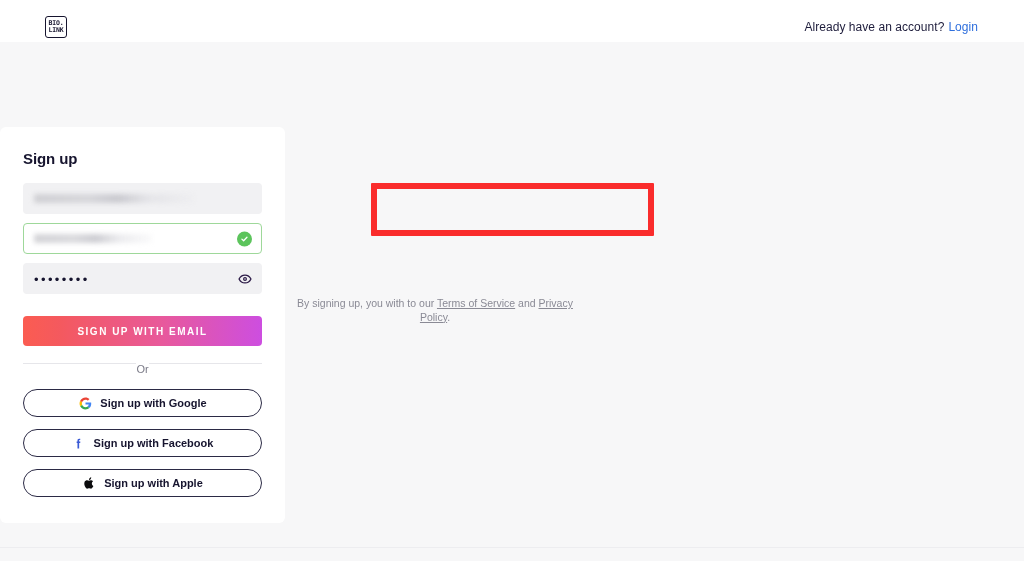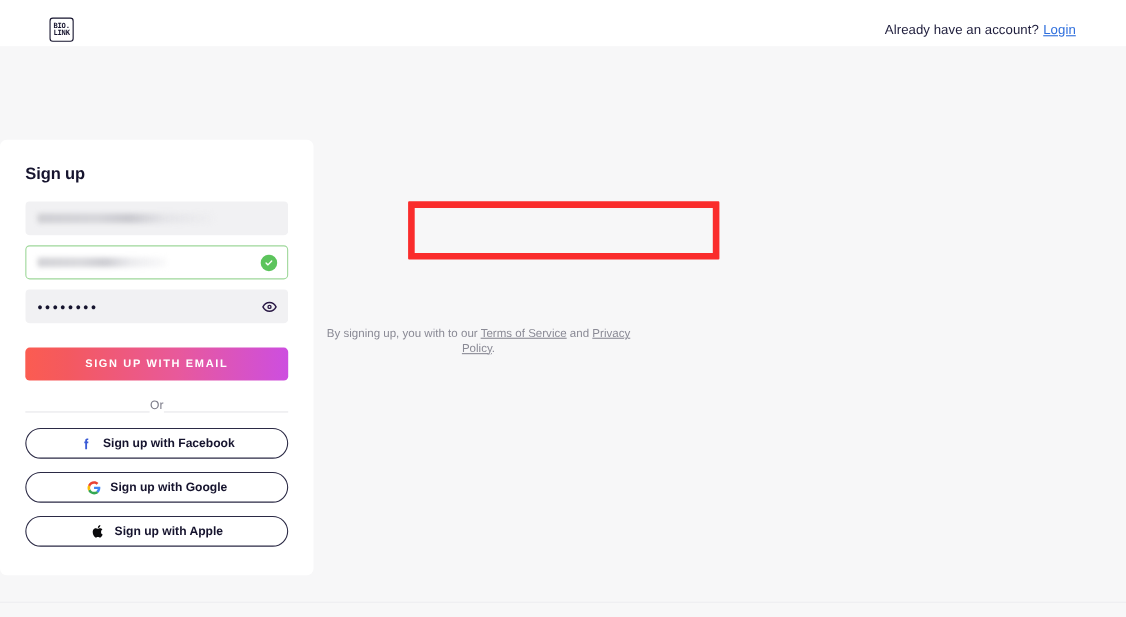--- a/index.html
+++ b/index.html
@@ -55,21 +55,20 @@
   .account-note {
     font-size: 12px;
     color: #1d1c3b;
     letter-spacing: 0.05px;
     display: flex;
     gap: 4px;
     align-items: baseline;
   }
   .account-note .login-link {
     color: #2f6fdd;
-    text-decoration: underline;
     cursor: pointer;
   }
 
   
   .page {
     position: absolute;
     top: 42px; left: 0; right: 0; bottom: 0;
     background: #f7f7f8;
     display: flex;
     flex-direction: row;
@@ -167,21 +166,21 @@
     font-size: 10px;
     font-weight: 700;
     letter-spacing: 1.5px;
     font-family: "Liberation Sans", sans-serif;
     cursor: pointer;
   }
 
   
   .divider {
     display: flex;
-    align-items: flex-end;
+    align-items: flex-start;
     margin: 17px 0 14px 0;
   }
   .divider .line {
     flex: 1;
     height: 1px;
     background: #e6e6ea;
   }
   .divider .or {
     font-size: 11px;
     color: #7a7a87;
@@ -305,41 +304,41 @@
     
     <div class="divider">
       <span class="line"></span>
       <span class="or">Or</span>
       <span class="line"></span>
     </div>
 
     
     <button class="btn-social">
       <span class="sicon">
-        <svg width="13" height="13" viewBox="0 0 24 24" aria-hidden="true">
-          <path fill="#3b5bd5" d="M15.3 8.1h-2.1V6.6c0-.7.5-.9.8-.9h1.2V3.1l-1.9-.0c-2.6 0-3.2 1.9-3.2 3.2v1.8H8.6v2.8h1.5V21h3.1v-10.1h2.0l.1-2.8z"></path>
-        </svg>
-      </span>
-      <span>Sign up with Facebook</span>
-    </button>
-
-    <button class="btn-social">
-      <span class="sicon">
         <svg width="13" height="13" viewBox="0 0 48 48" aria-hidden="true">
           <path fill="#4285F4" d="M45.1 24.5c0-1.6-.1-2.8-.4-4.1H24v7.4h12.1c-.2 2-1.6 5-4.5 7l-.1.3 6.5 5 .5.1c4.1-3.8 6.6-9.4 6.6-15.7z"></path>
           <path fill="#34A853" d="M24 46c5.9 0 10.9-1.9 14.5-5.3l-6.9-5.4c-1.8 1.3-4.3 2.2-7.6 2.2-5.8 0-10.7-3.8-12.5-9.1l-.3.1-6.8 5.2-.1.3C7.9 41 15.4 46 24 46z"></path>
           <path fill="#FBBC05" d="M11.5 28.4c-.5-1.4-.7-2.9-.7-4.4s.3-3 .7-4.4v-.3l-6.9-5.3-.2.1C2.9 17.1 2 20.4 2 24s.9 6.9 2.4 9.9l7.1-5.5z"></path>
           <path fill="#EA4335" d="M24 10.5c4.1 0 6.9 1.8 8.5 3.3l6.2-6C34.9 4.3 29.9 2 24 2 15.4 2 7.9 7 4.4 14.1l7.1 5.5c1.8-5.3 6.7-9.1 12.5-9.1z"></path>
         </svg>
       </span>
       <span>Sign up with Google</span>
     </button>
 
     <button class="btn-social">
       <span class="sicon">
+        <svg width="13" height="13" viewBox="0 0 24 24" aria-hidden="true">
+          <path fill="#3b5bd5" d="M15.3 8.1h-2.1V6.6c0-.7.5-.9.8-.9h1.2V3.1l-1.9-.0c-2.6 0-3.2 1.9-3.2 3.2v1.8H8.6v2.8h1.5V21h3.1v-10.1h2.0l.1-2.8z"></path>
+        </svg>
+      </span>
+      <span>Sign up with Facebook</span>
+    </button>
+
+    <button class="btn-social">
+      <span class="sicon">
         <svg width="13" height="14" viewBox="0 0 24 24" aria-hidden="true">
           <path fill="#0b0b0d" d="M16.4 12.7c0-2.6 2.1-3.8 2.2-3.9-1.2-1.8-3.1-2-3.8-2-1.6-.2-3.1.9-3.9.9-.8 0-2.1-.9-3.4-.9-1.7 0-3.4 1-4.3 2.6-1.8 3.2-.5 7.9 1.3 10.5.9 1.3 1.9 2.7 3.3 2.6 1.3-.1 1.8-.8 3.4-.8 1.6 0 2 .8 3.4.8 1.4 0 2.3-1.3 3.2-2.6.6-.9.9-1.4 1.3-2.4-3.4-1.3-2.7-5.7-2.7-4.8z"></path>
           <path fill="#0b0b0d" d="M14.1 4.9c.7-.9 1.2-2.1 1.1-3.3-1 0-2.3.7-3.1 1.6-.7.8-1.2 2-1.1 3.2 1.2.1 2.4-.6 3.1-1.5z"></path>
         </svg>
       </span>
       <span>Sign up with Apple</span>
     </button>
 
   </div>
 

